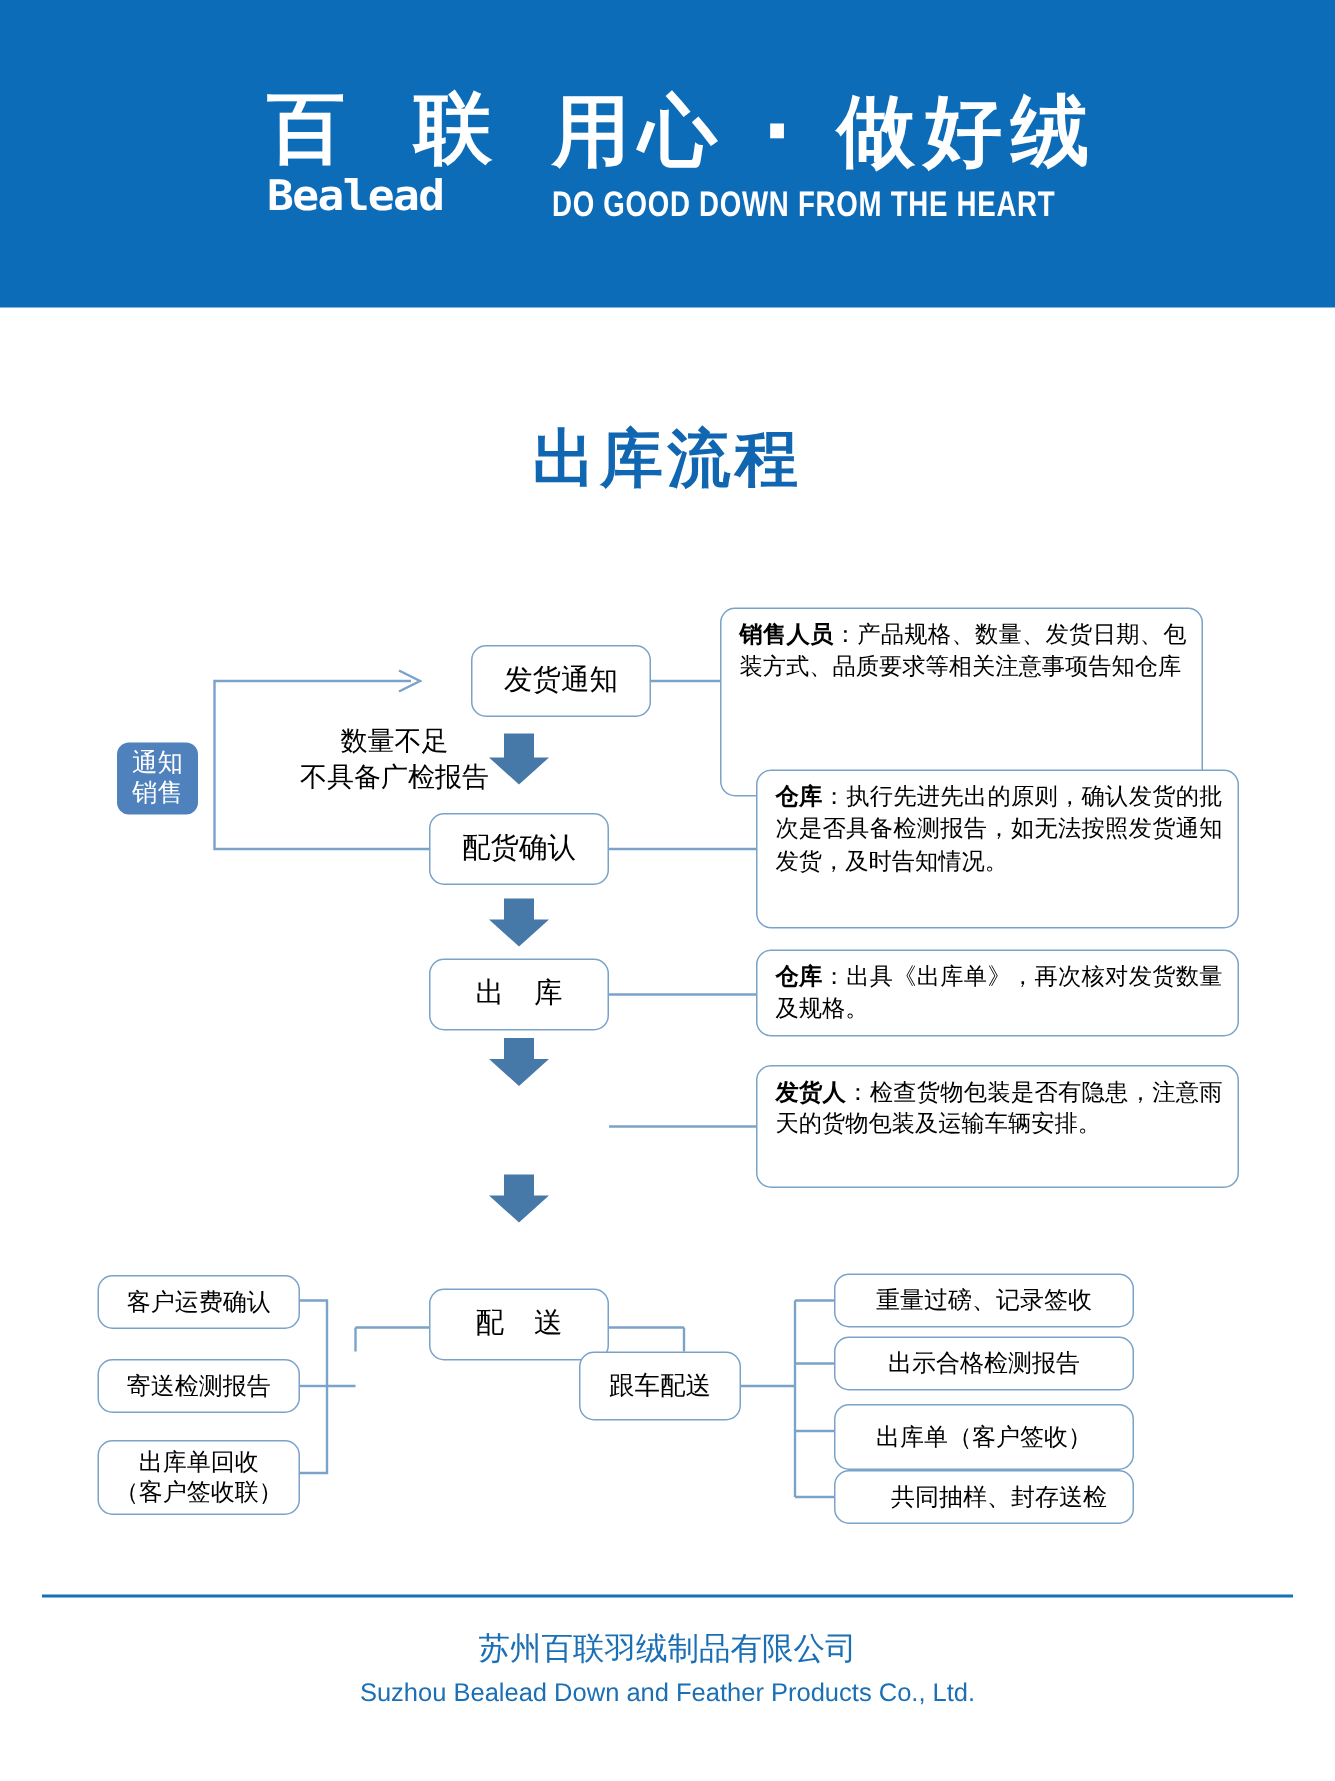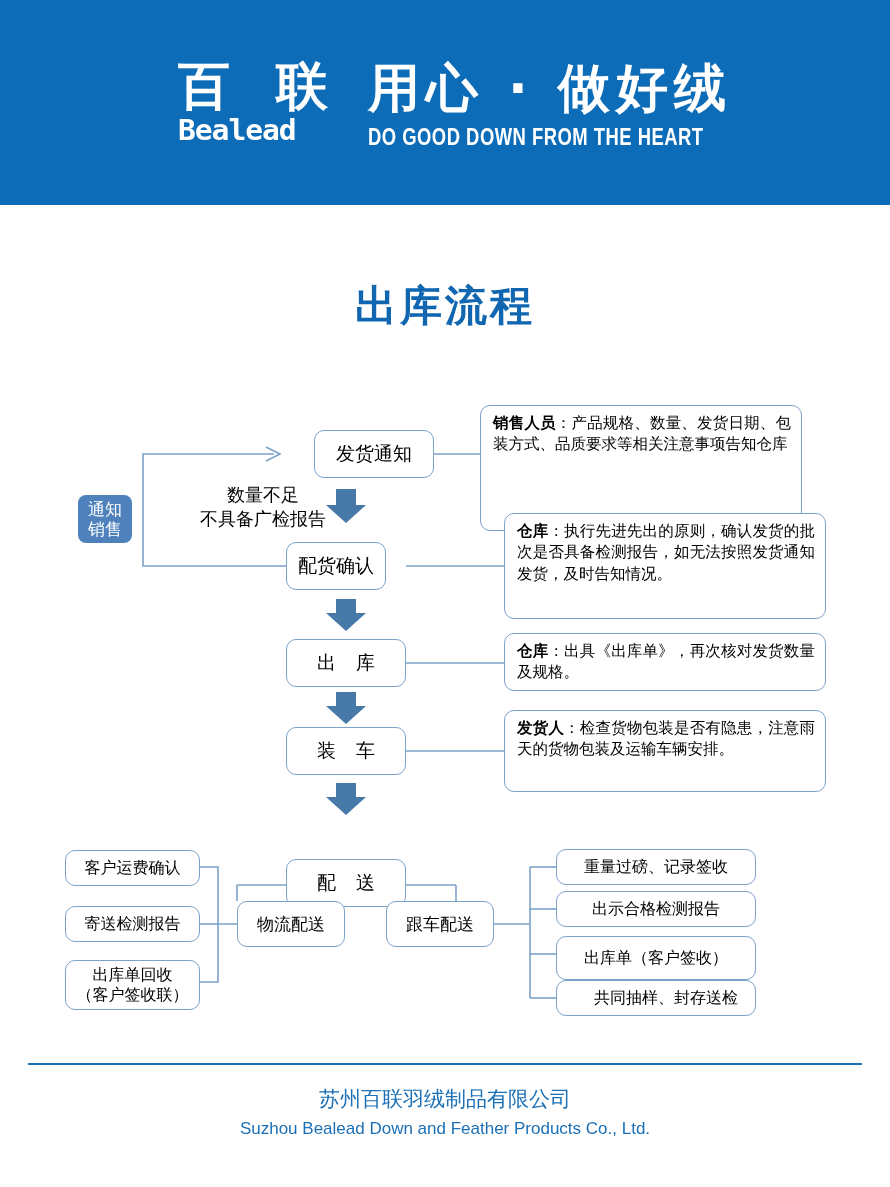--- a/index.html
+++ b/index.html
@@ -148,45 +148,43 @@
   </svg>
 
   <div class="badge" style="left:78px;top:463px;width:54px;height:48px;white-space:pre-line;margin-top:32px;">通知
 销售</div>
 
   <div class="loop-label" style="left:148px;top:483px;width:230px;">数量不足
 不具备广检报告</div>
 
   <div class="node node-main" style="left:286px;top:430px;width:120px;height:48px;margin-left:28px;">发货通知</div>
 
-  <div class="node node-main" style="left:286px;top:542px;width:100px;height:48px;">配货确认</div>
+  <div class="node node-main" style="left:286px;top:542px;width:120px;height:48px;">配货确认</div>
 
   <div class="node node-main spaced" style="left:286px;top:639px;width:120px;height:48px;">出 库</div>
 
-  <div class="node node-main spaced" style="left:286px;top:727px;width:120px;height:48px;">装 车</div>
 
   <div class="node node-main spaced" style="left:286px;top:816px;width:120px;height:48px;margin-top:43px;">配 送</div>
 
   <div class="note" style="left:480px;top:405px;width:322px;height:126px;">
     <b>销售人员</b><span>：</span><span>产品规格、数量、发货日期、包装方式、品质要求等相关注意事项告知仓库</span>
   </div>
 
   <div class="note" style="left:504px;top:513px;width:322px;height:106px;">
     <b>仓库</b><span>：</span><span>执行先进先出的原则，确认发货的批次是否具备检测报告，如无法按照发货通知发货，及时告知情况。</span>
   </div>
 
   <div class="note" style="left:504px;top:633px;width:322px;height:58px;">
     <b>仓库</b><span>：</span><span>出具《出库单》，再次核对发货数量及规格。</span>
   </div>
 
   <div class="note" style="left:504px;top:710px;width:322px;height:82px;">
     <b>发货人</b><span>：</span><span>检查货物包装是否有隐患，注意雨天的货物包装及运输车辆安排。</span>
   </div>
 
-  <div class="node node-sub" style="left:237px;top:901px;width:108px;height:46px;">物流配送</div>
 
   <div class="node node-sub" style="left:386px;top:901px;width:108px;height:46px;">跟车配送</div>
 
   <div class="node node-leaf" style="left:65px;top:850px;width:135px;height:36px;">客户运费确认</div>
 
   <div class="node node-leaf" style="left:65px;top:906px;width:135px;height:36px;">寄送检测报告</div>
 
   <div class="node node-leaf" style="left:65px;top:960px;width:135px;height:50px;white-space:pre-line;">出库单回收
 （客户签收联）</div>
 

